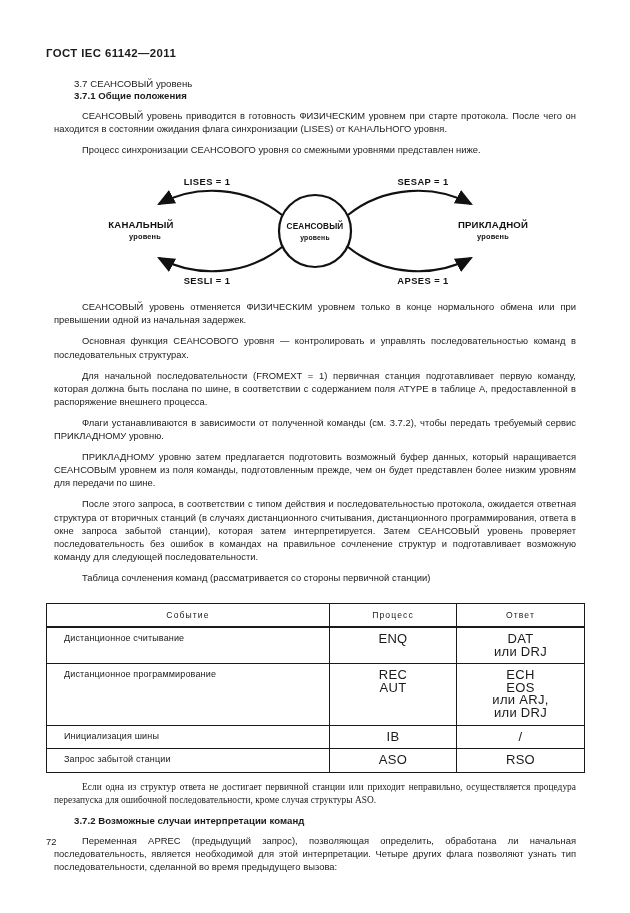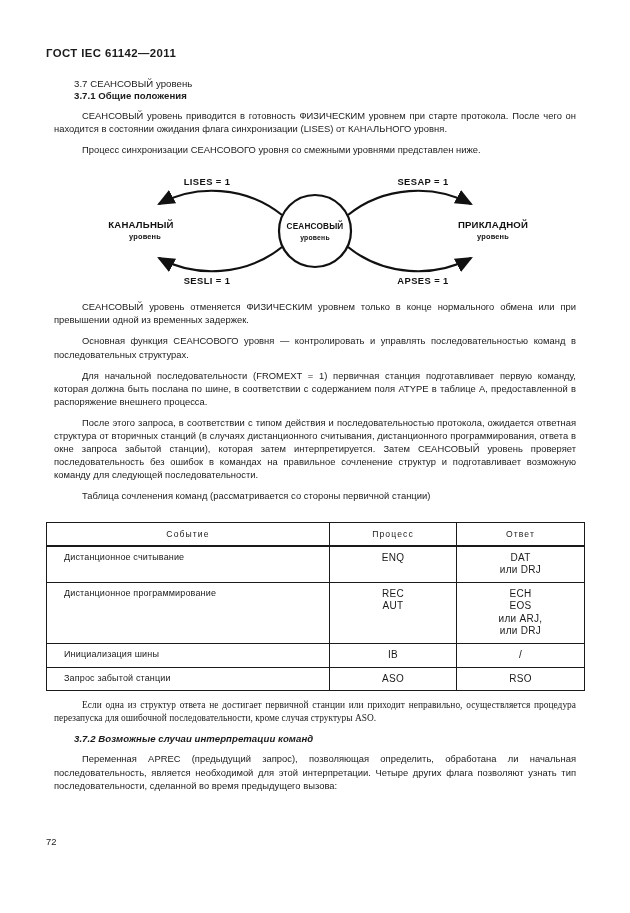--- a/index.html
+++ b/index.html
@@ -90,36 +90,36 @@
     letter-spacing: 1.1px;
   }
   .tbl td.ev {
     text-align: left;
     padding-left: 17px;
     letter-spacing: 0.15px;
     font-size: 9px;
   }
   .tbl td.ctr {
     text-align: center;
-    font-size: 10px;
+    font-size: 13px;
     letter-spacing: 0.3px;
   }
   .tbl td.ctr span { display: block; line-height: 12.6px; }
   .col-ev { width: 283px; }
   .col-rq { width: 127px; }
   .col-rs { width: 128px; }
 
   .page-num {
     position: absolute;
     left: 46px;
     top: 836px;
     font-size: 9.4px;
   }
   .after-table { margin-top: 10px; font-family: Liberation Serif, serif; }
-  .sec372 { margin-top: 1px; font-style: italic; }
+  .sec372 { margin-top: 1px; }
 </style>
 </head>
 <body>
 
 <div class="page">
 
   <div class="doc-header">ГОСТ IEC 61142—2011</div>
 
   <div class="content">
 
@@ -156,23 +156,25 @@
         <text x="99" y="69" font-family="Liberation Sans, sans-serif" font-size="7.4" font-weight="bold" fill="#111" text-anchor="middle" letter-spacing="0.2">уровень</text>
 
         <text x="269" y="59" font-family="Liberation Sans, sans-serif" font-size="8.2" font-weight="bold" fill="#111" text-anchor="middle" letter-spacing="0.2">СЕАНСОВЫЙ</text>
         <text x="269" y="70" font-family="Liberation Sans, sans-serif" font-size="6.8" font-weight="bold" fill="#111" text-anchor="middle" letter-spacing="0.2">уровень</text>
 
         <text x="447" y="58" font-family="Liberation Sans, sans-serif" font-size="9.6" font-weight="bold" fill="#111" text-anchor="middle" letter-spacing="0.2">ПРИКЛАДНОЙ</text>
         <text x="447" y="69" font-family="Liberation Sans, sans-serif" font-size="7.4" font-weight="bold" fill="#111" text-anchor="middle" letter-spacing="0.2">уровень</text>
       </svg>
     </div>
 
-    <p class="body">СЕАНСОВЫЙ уровень отменяется ФИЗИЧЕСКИМ уровнем  только в  конце нормального обмена или при превышении одной из  временных задержек.</p>
+    <p class="body">СЕАНСОВЫЙ уровень отменяется ФИЗИЧЕСКИМ уровнем  только в  конце нормального обмена или при превышении одной из  начальная задержек.</p>
     <p class="body">Основная  функция  СЕАНСОВОГО  уровня — контролировать  и управлять последовательностью команд в последовательных структурах.</p>
     <p class="body">Для  начальной последовательности (FROMEXT = 1) первичная станция подготавливает первую команду, которая должна быть послана по шине, в соответствии с содержанием поля ATYPE в таблице A, предоставленной в распоряжение внешнего процесса.</p>
+    <p class="body">Флаги устанавливаются в зависимости от полученной команды (см. 3.7.2),  чтобы передать требуемый сервис ПРИКЛАДНОМУ уровню.</p>
+    <p class="body">ПРИКЛАДНОМУ уровню затем предлагается подготовить возможный буфер данных, который наращивается СЕАНСОВЫМ уровнем из  поля команды, подготовленным прежде, чем он будет  представлен более низким уровням для  передачи по шине.</p>
     <p class="body">После  этого запроса, в  соответствии с  типом действия и последовательностью  протокола, ожидается ответная структура  от вторичных станций (в случаях  дистанционного считывания, дистанционного программирования, ответа в окне запроса забытой станции), которая затем интерпретируется.  Затем СЕАНСОВЫЙ  уровень проверяет последовательность без  ошибок в командах на правильное сочленение структур и подготавливает возможную команду для  следующей последовательности.</p>
     <p class="body">Таблица сочленения команд (рассматривается со стороны первичной станции)</p>
 
     <table class="tbl">
       <colgroup>
         <col class="col-ev">
           <col class="col-rq">
           <col class="col-rs">
       </colgroup>
       <thead>

